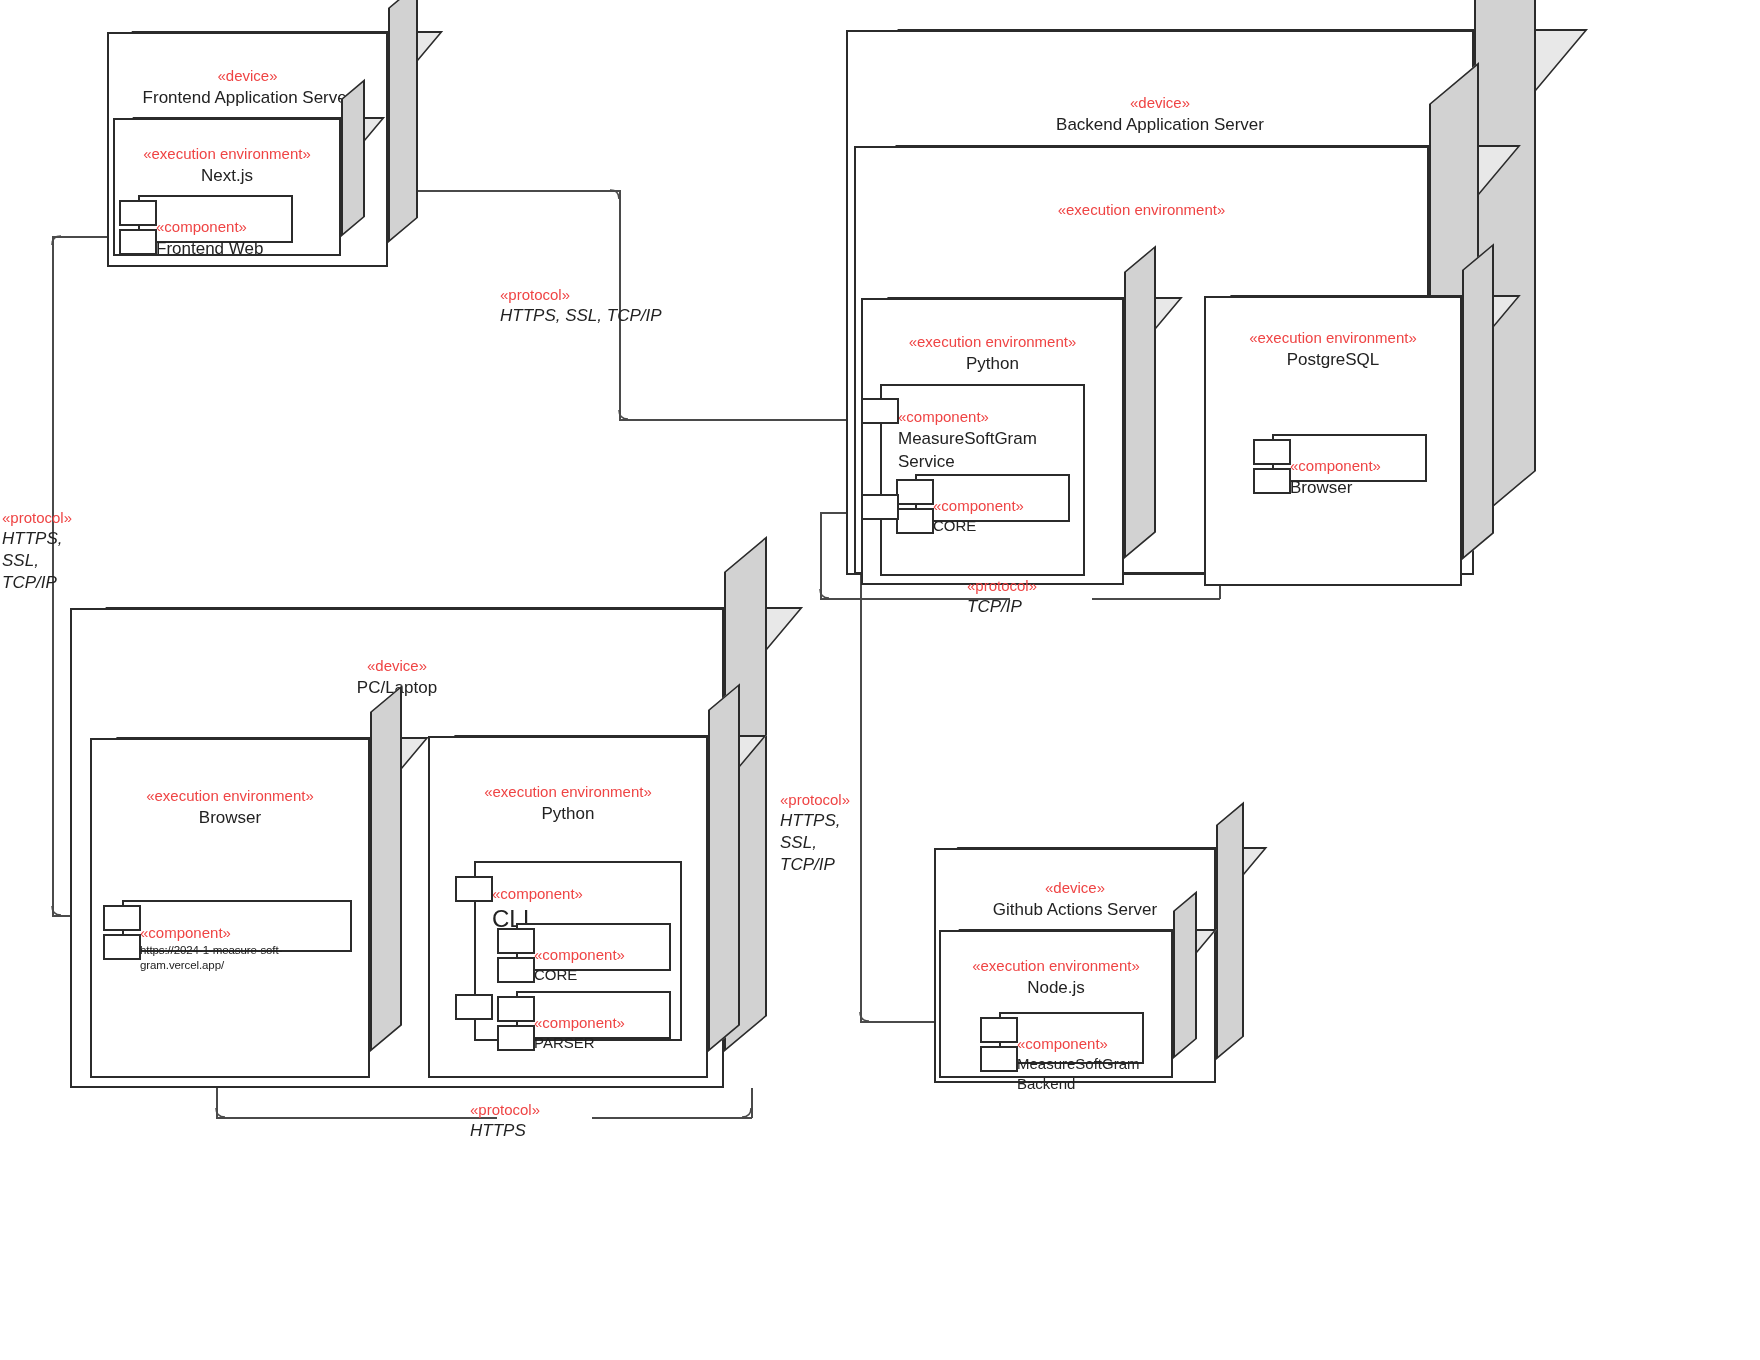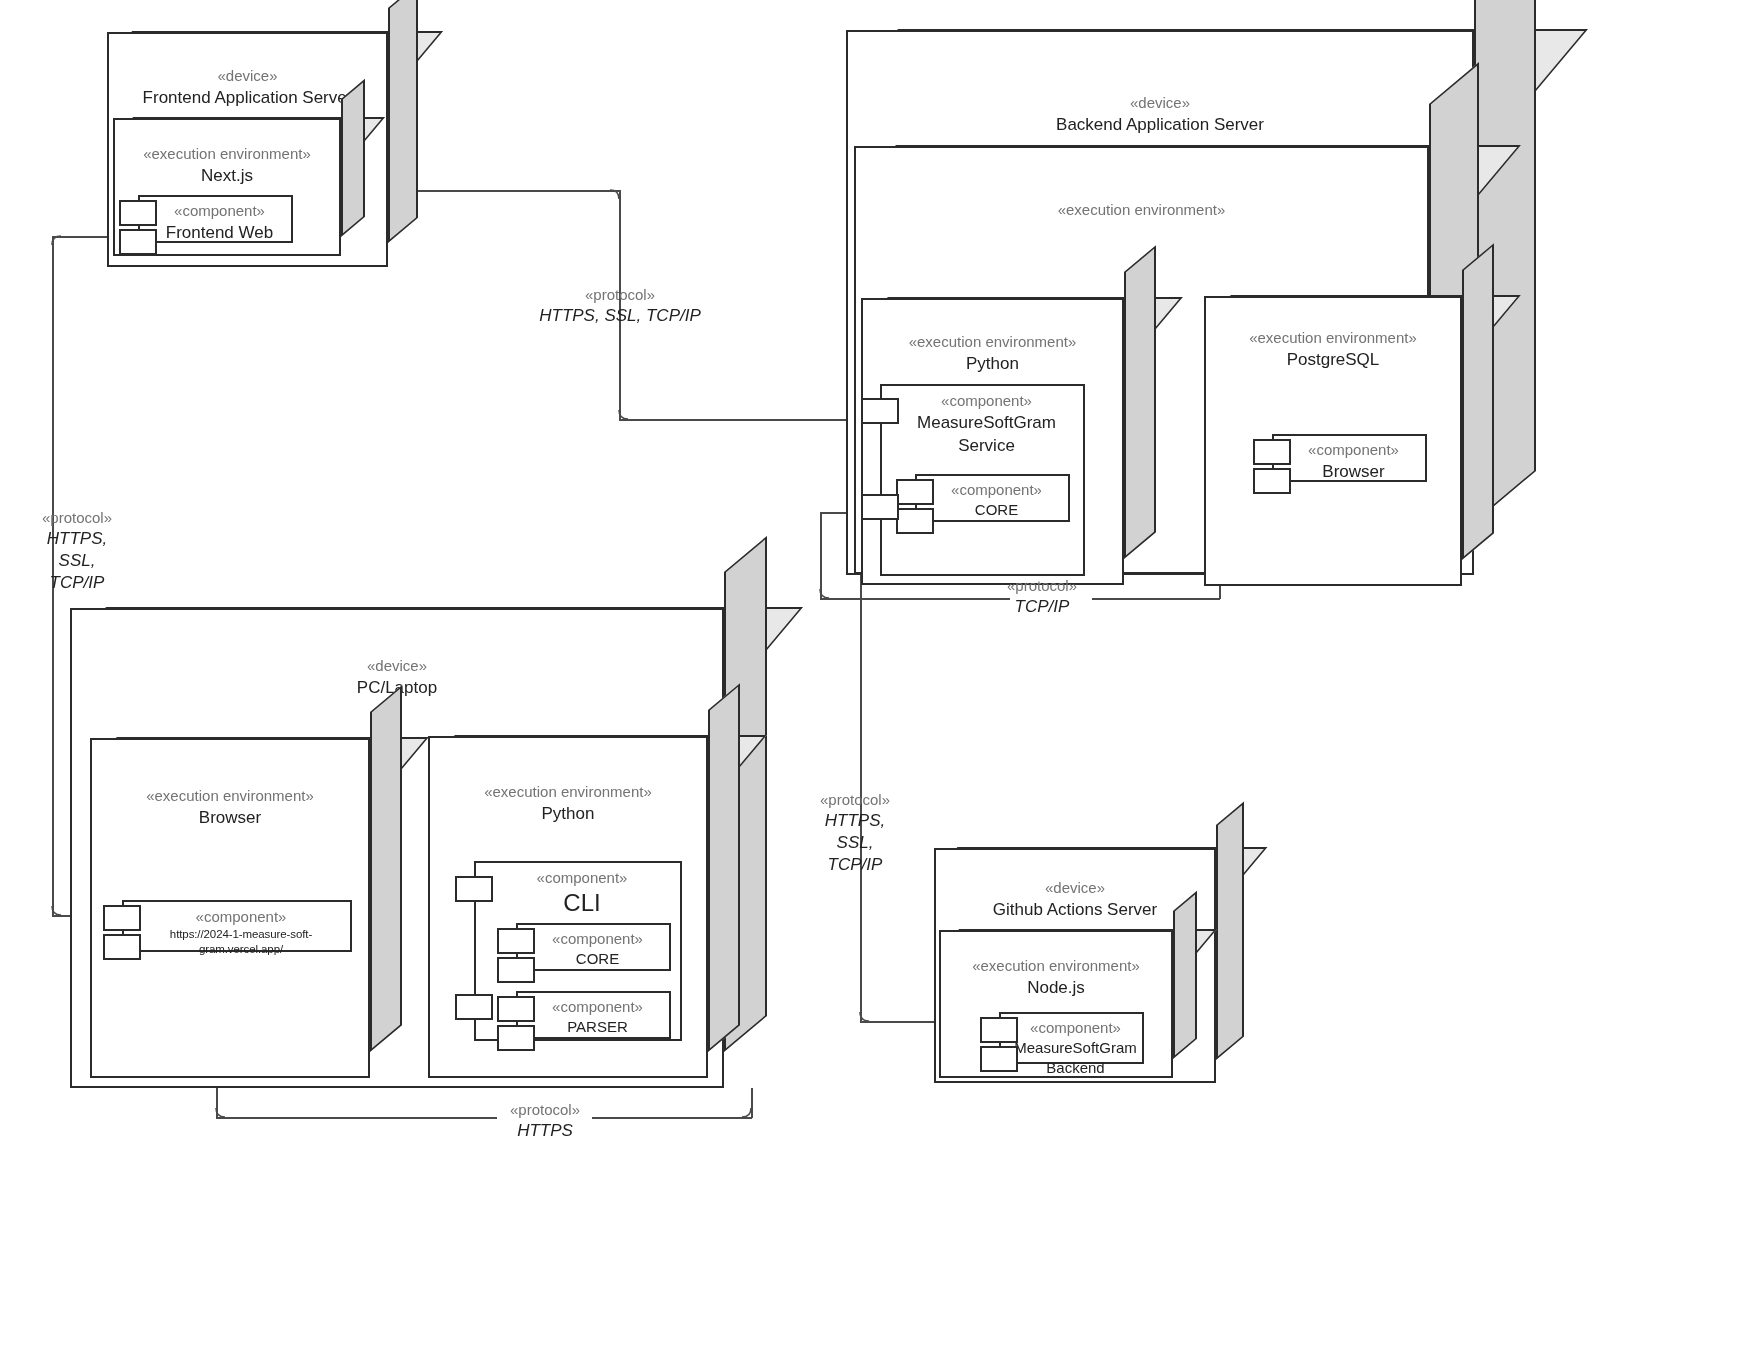--- a/index.html
+++ b/index.html
@@ -19,42 +19,42 @@
       box-sizing:border-box;z-index:1;
   }
   .node > .side{
       position:absolute;background:#d2d2d2;border:2px solid #2b2b2b;
       box-sizing:border-box;z-index:1;
   }
   .node > .hdr{
       position:absolute;left:0;right:0;z-index:3;text-align:center;
       pointer-events:none;
   }
-  .stereo{display:block;font-size:15px;line-height:20px;color:#737373;}
+  .stereo{display:block;font-size:15px;line-height:20px;color:#ef4444;}
   .nname{display:block;font-size:17px;line-height:23px;color:#222;}
   .nname.small{font-size:15px;line-height:20px;}
   .nname.big{font-size:24px;line-height:30px;}
   .nname.url{font-size:11.5px;line-height:15px;letter-spacing:-0.1px;}
 
   
   .comp{position:absolute;box-sizing:border-box;background:#ffffff;
         border:2px solid #2b2b2b;}
-  .comp > .chdr{position:absolute;left:8px;right:0;text-align:center;}
+  .comp > .chdr{position:absolute;left:16px;right:0;margin-top:16px;}
 
   
   .tab{position:absolute;width:38px;height:26px;background:#ffffff;
        border:2px solid #2b2b2b;box-sizing:border-box;z-index:6;}
 
   
   .ln{position:absolute;background:#4a4a4a;z-index:0;}
   .lnh{height:1.6px;}
   .lnv{width:1.6px;}
 
   
-  .plabel{position:absolute;text-align:center;z-index:7;background:transparent;
+  .plabel{position:absolute;text-align:left;z-index:7;background:transparent;
           pointer-events:none;}
   .plabel .stereo{font-size:15px;line-height:20px;}
   .plabel .pval{display:block;font-size:17px;line-height:22px;color:#222;font-style:italic;}
 
   svg.curve{position:absolute;left:0;top:0;width:1760px;height:1360px;
             z-index:0;pointer-events:none;}
 </style>
 </head>
 <body>
 

